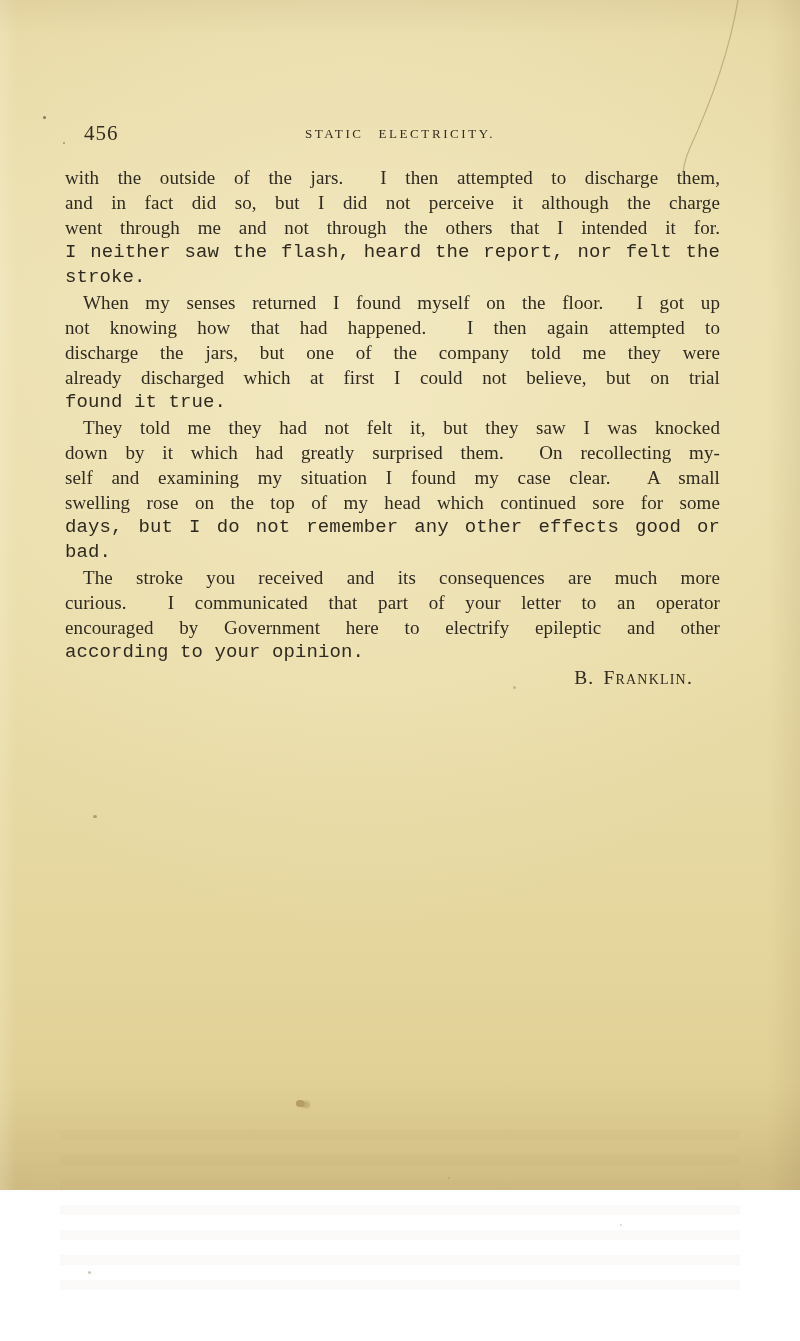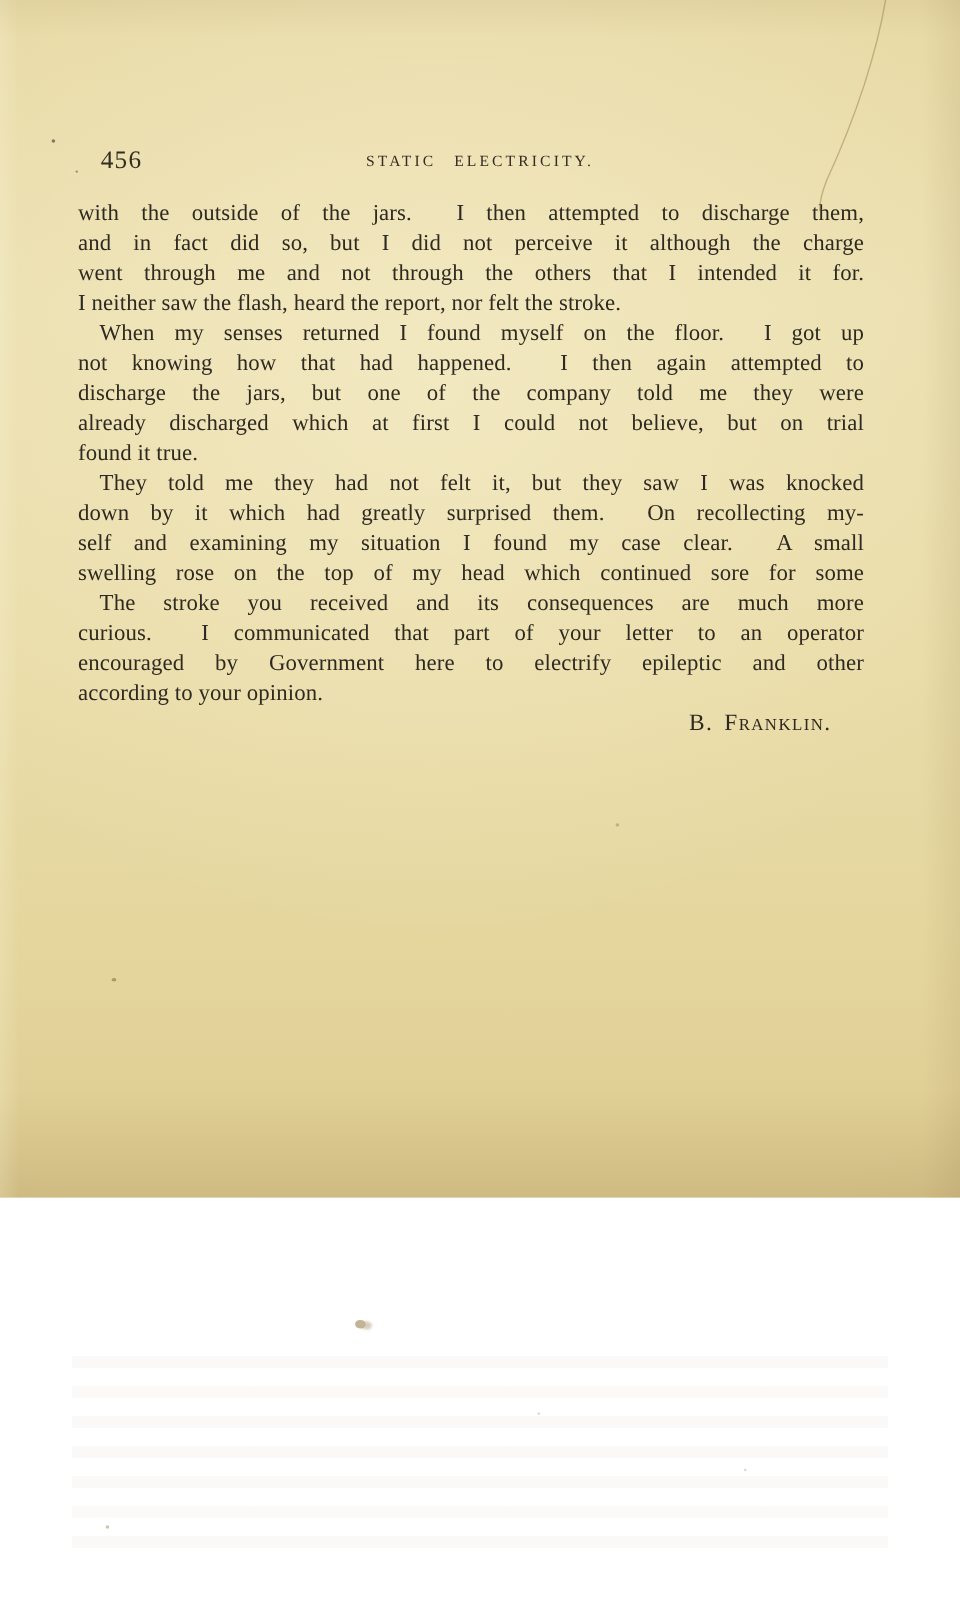--- a/index.html
+++ b/index.html
@@ -3,21 +3,21 @@
 <meta charset="utf-8">
 <style>
   html, body { margin: 0; padding: 0; }
   body {
     width: 800px; height: 1341px;
     font-family: "Liberation Serif", serif;
     overflow: hidden;
   }
   .page {
     position: relative;
-    width: 800px; height: 998px;
+    width: 800px; height: 1190px;
     background:
       linear-gradient(180deg, rgba(120,92,48,0.07) 0%, rgba(120,92,48,0) 3%),
       linear-gradient(90deg, rgba(255,250,230,0.20) 0%, rgba(255,250,230,0) 2%, rgba(120,92,48,0) 96%, rgba(120,92,48,0.10) 100%),
       linear-gradient(0deg, rgba(110,82,40,0.13) 0%, rgba(110,82,40,0) 9%),
       radial-gradient(140% 110% at 46% 38%, rgba(130,100,50,0) 62%, rgba(130,100,50,0.09) 86%, rgba(110,80,40,0.18) 100%),
       radial-gradient(120% 85% at 45% 32%, rgba(255,248,224,0.38) 0%, rgba(255,248,224,0) 55%),
       linear-gradient(180deg, #e8daa6 0%, #ebdfae 25%, #e9dca8 55%, #e4d59c 82%, #ddcb90 100%);
   }
   .header-row {
     position: absolute;
@@ -46,20 +46,21 @@
     line-height: 25px;
     color: #2f2a21;
     letter-spacing: 0.1px;
   }
   .line {
     text-align: justify;
     text-align-last: justify;
   }
   .line.para-end {
     text-align-last: left;
+    font-family: Liberation Mono, monospace;
   }
   .line.indented {
     text-indent: 18px;
   }
   .signature {
     text-align: right;
     padding-right: 27px;
     font-variant: small-caps;
     letter-spacing: 1.2px;
     word-spacing: 3px;
@@ -123,20 +124,21 @@
       <div class="line para-end">I neither saw the flash, heard the report, nor felt the stroke.</div>
       <div class="line indented">When my senses returned I found myself on the floor.&nbsp; I got up</div>
       <div class="line">not knowing how that had happened.&nbsp; I then again attempted to</div>
       <div class="line">discharge the jars, but one of the company told me they were</div>
       <div class="line">already discharged which at first I could not believe, but on trial</div>
       <div class="line para-end">found it true.</div>
       <div class="line indented">They told me they had not felt it, but they saw I was knocked</div>
       <div class="line">down by it which had greatly surprised them.&nbsp; On recollecting my-</div>
       <div class="line">self and examining my situation I found my case clear.&nbsp; A small</div>
       <div class="line">swelling rose on the top of my head which continued sore for some</div>
+      <div class="line para-end">days, but I do not remember any other effects good or bad.</div>
       <div class="line indented">The stroke you received and its consequences are much more</div>
       <div class="line">curious.&nbsp; I communicated that part of your letter to an operator</div>
       <div class="line">encouraged by Government here to electrify epileptic and other</div>
       <div class="line para-end">according to your opinion.</div>
       <div class="signature">B. Franklin.</div>
     </div>
 
   <svg class="crease" viewBox="0 0 150 210" xmlns="http://www.w3.org/2000/svg">
     <path d="M 88 0 C 81 42, 64 96, 39 150 C 35 160, 33 168, 33 176" fill="none" stroke="rgba(135,105,60,0.40)" stroke-width="1.2"></path>
   </svg>

